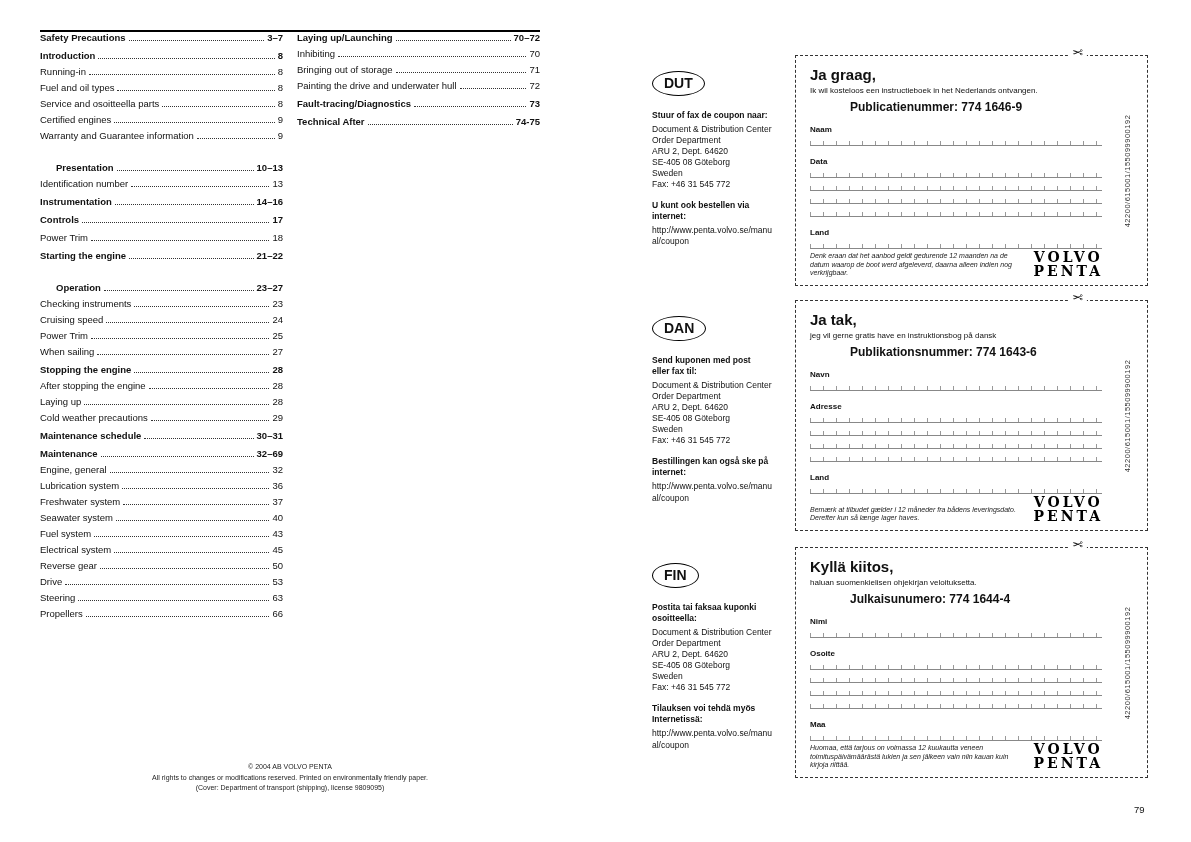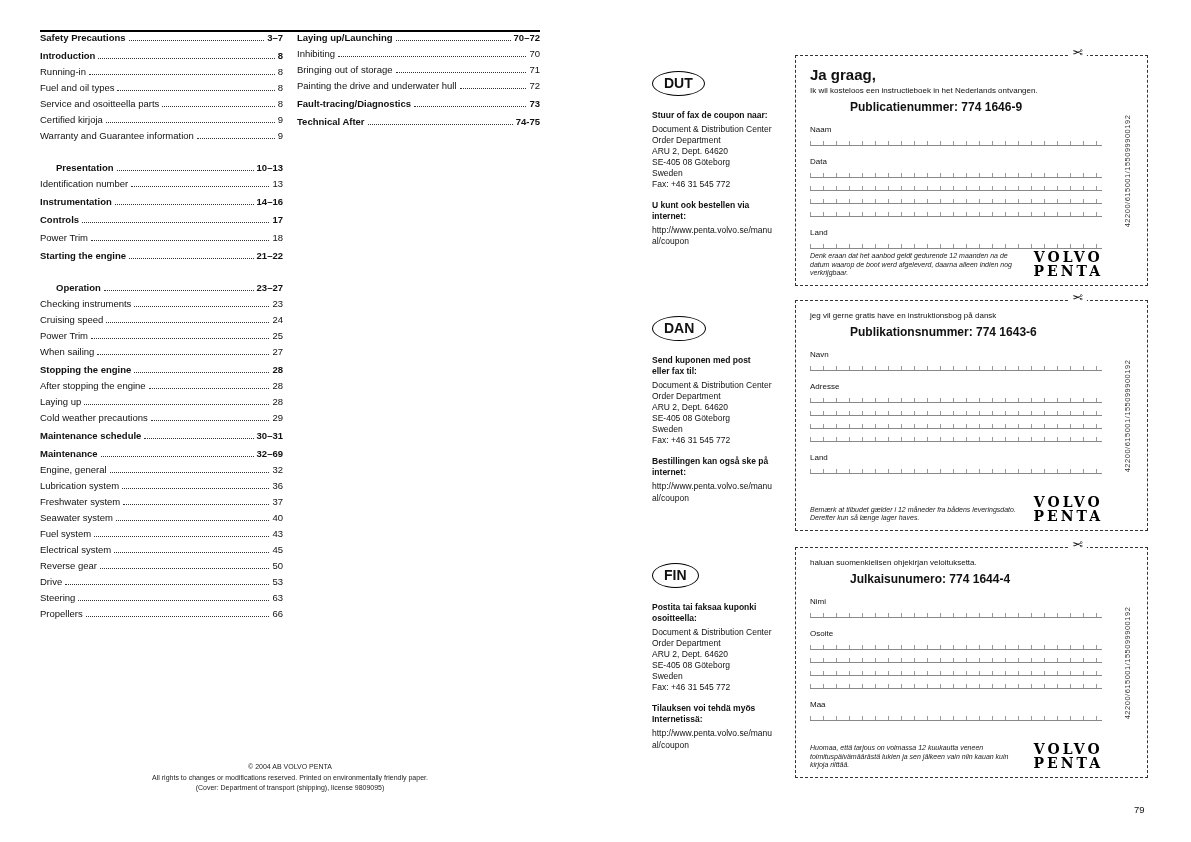--- a/index.html
+++ b/index.html
@@ -47,21 +47,21 @@
     position: relative; width: 353px; height: 231px;
     border: 1px dashed #333; padding: 10px 14px; background: #fff;
   }
   .scissors {
     position: absolute; top: -10px; right: 60px; background: #fff;
     padding: 0 4px; font-size: 13px; transform: scaleX(-1); line-height: 1;
   }
   .coupon-title { font-size: 15px; font-weight: bold; margin-bottom: 3px; }
   .coupon-sub { font-size: 8px; margin-bottom: 5px; }
   .coupon-pub { font-size: 12px; font-weight: bold; margin-bottom: 4px; padding-left: 40px; }
-  .field-label { font-size: 8px; margin: 11px 0 2px 0; }
+  .field-label { font-size: 8px; margin: 11px 0 2px 0; font-weight: bold; }
   .comb-row {
     width: 292px; height: 10px; margin-bottom: 3px;
     border-bottom: 1px solid #888;
     background: repeating-linear-gradient(to right, #999 0 1px, transparent 1px 13px) left bottom / 100% 4px no-repeat;
   }
   .coupon-bottom {
     position: absolute; left: 14px; right: 44px; bottom: 7px;
     display: flex; justify-content: space-between; align-items: flex-end; gap: 10px;
   }
   .coupon-note { font-size: 7px; font-style: italic; line-height: 1.25; width: 210px; color: #222; }
@@ -103,21 +103,21 @@
           <span class="toc-label">Fuel and oil types</span>
           <span class="leader"></span>
           <span class="toc-page">8</span>
         </div>
         <div class="toc-entry">
           <span class="toc-label">Service and osoitteella parts</span>
           <span class="leader"></span>
           <span class="toc-page">8</span>
         </div>
         <div class="toc-entry">
-          <span class="toc-label">Certified kirjoja</span>
+          <span class="toc-label">Certified engines</span>
           <span class="leader"></span>
           <span class="toc-page">9</span>
         </div>
         <div class="toc-entry">
           <span class="toc-label">Warranty and Guarantee information</span>
           <span class="leader"></span>
           <span class="toc-page">9</span>
         </div>
         <div class="toc-entry bold gap-l">
           <span class="toc-label">Presentation</span>
@@ -333,20 +333,21 @@
       <div class="coupon-side"><div class="lang-oval">DAN</div><div class="side-bold">Send kuponen med post eller fax til:</div><div class="side-text">
           <div>Document &amp; Distribution Center</div>
           <div>Order Department</div>
           <div>ARU 2, Dept. 64620</div>
           <div>SE-405 08 Göteborg</div>
           <div>Sweden</div>
           <div>Fax: +46 31 545 772</div>
         </div><div class="side-bold">Bestillingen kan også ske på internet:</div><div class="side-text url">http://www.penta.volvo.se/manual/coupon</div></div>
       <div class="coupon-box">
         <div class="scissors">✂</div>
+        <div class="coupon-title">Ja tak,</div>
         <div class="coupon-sub">jeg vil gerne gratis have en instruktionsbog på dansk</div>
         <div class="coupon-pub">Publikationsnummer: 774 1643-6</div>
         <div class="field-label">Navn</div>
         <div class="comb-row"></div>
         <div class="field-label">Adresse</div>
         <div class="comb-row"></div>
         <div class="comb-row"></div>
         <div class="comb-row"></div>
         <div class="comb-row"></div>
         <div class="field-label">Land</div>
@@ -365,20 +366,21 @@
       <div class="coupon-side"><div class="lang-oval">FIN</div><div class="side-bold">Postita tai faksaa kuponki osoitteella:</div><div class="side-text">
           <div>Document &amp; Distribution Center</div>
           <div>Order Department</div>
           <div>ARU 2, Dept. 64620</div>
           <div>SE-405 08 Göteborg</div>
           <div>Sweden</div>
           <div>Fax: +46 31 545 772</div>
         </div><div class="side-bold">Tilauksen voi tehdä myös Internetissä:</div><div class="side-text url">http://www.penta.volvo.se/manual/coupon</div></div>
       <div class="coupon-box">
         <div class="scissors">✂</div>
+        <div class="coupon-title">Kyllä kiitos,</div>
         <div class="coupon-sub">haluan suomenkielisen ohjekirjan veloituksetta.</div>
         <div class="coupon-pub">Julkaisunumero: 774 1644-4</div>
         <div class="field-label">Nimi</div>
         <div class="comb-row"></div>
         <div class="field-label">Osoite</div>
         <div class="comb-row"></div>
         <div class="comb-row"></div>
         <div class="comb-row"></div>
         <div class="comb-row"></div>
         <div class="field-label">Maa</div>

